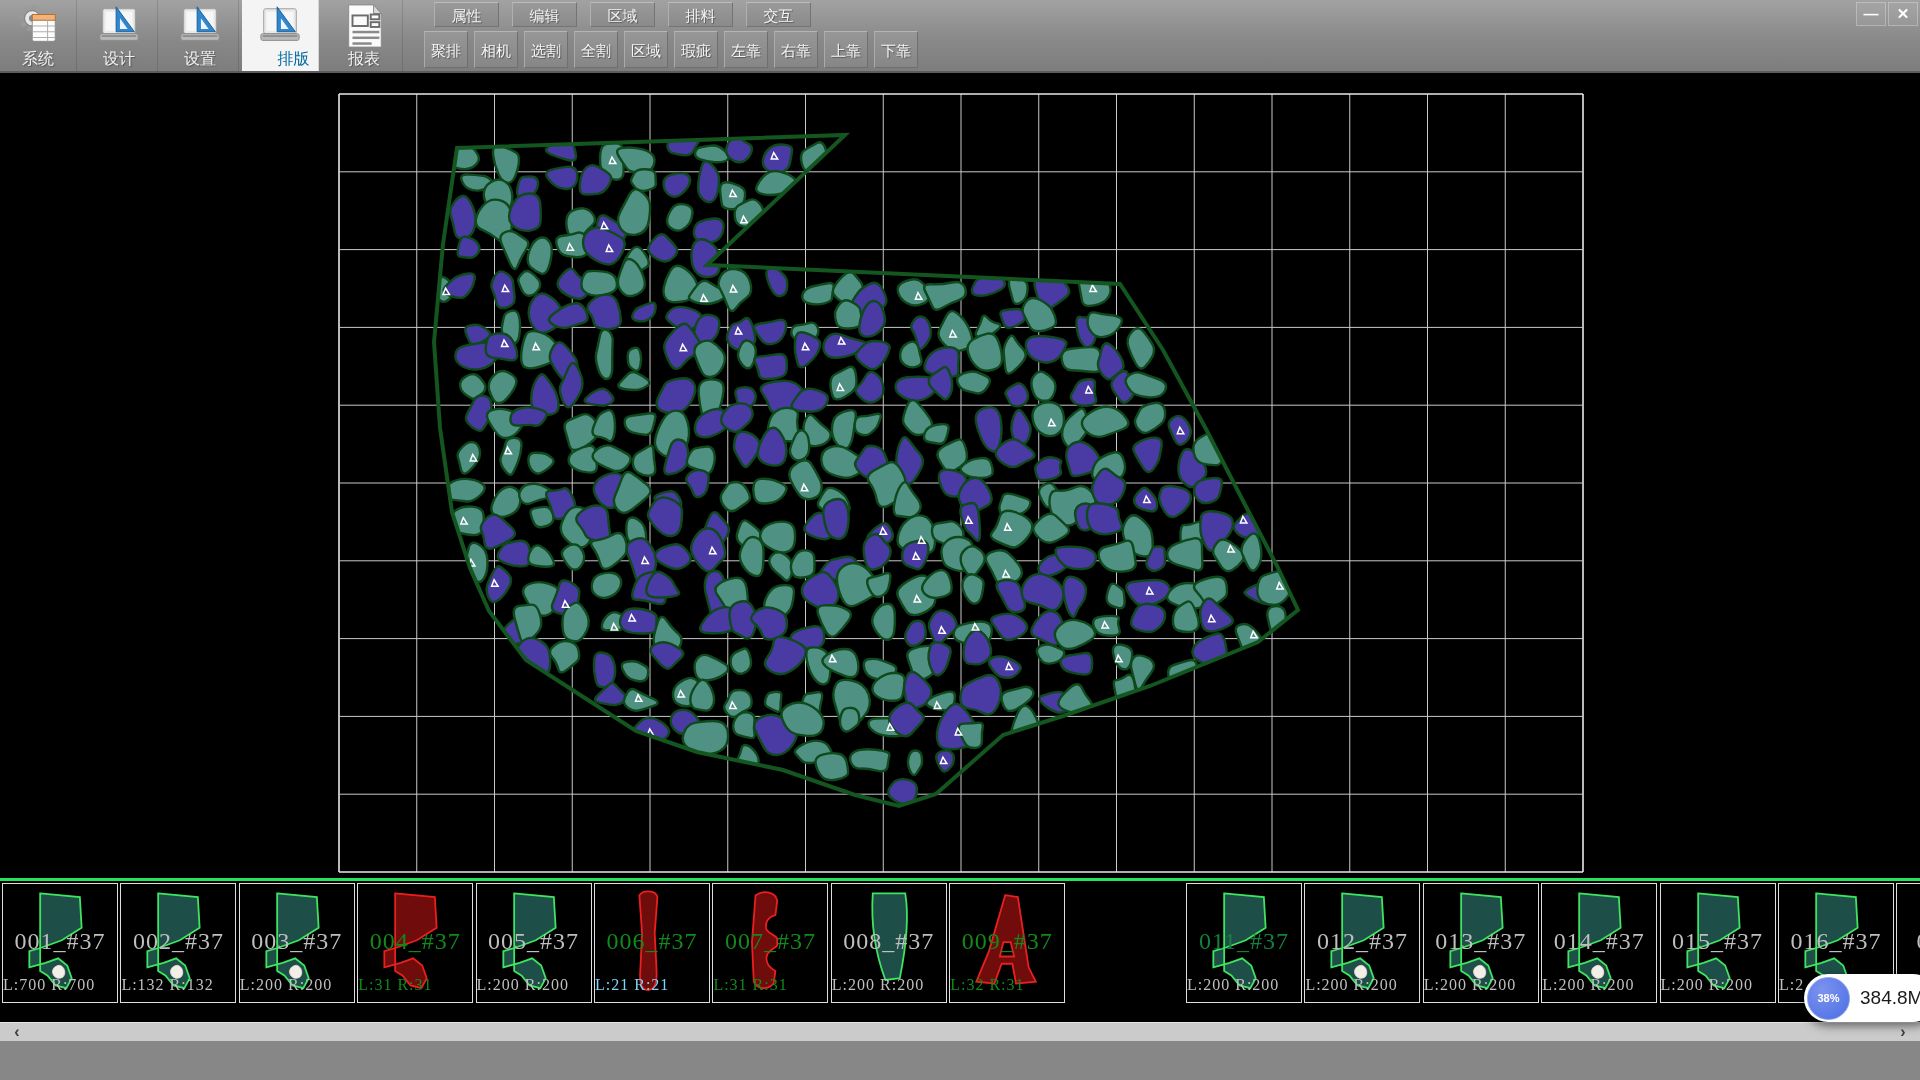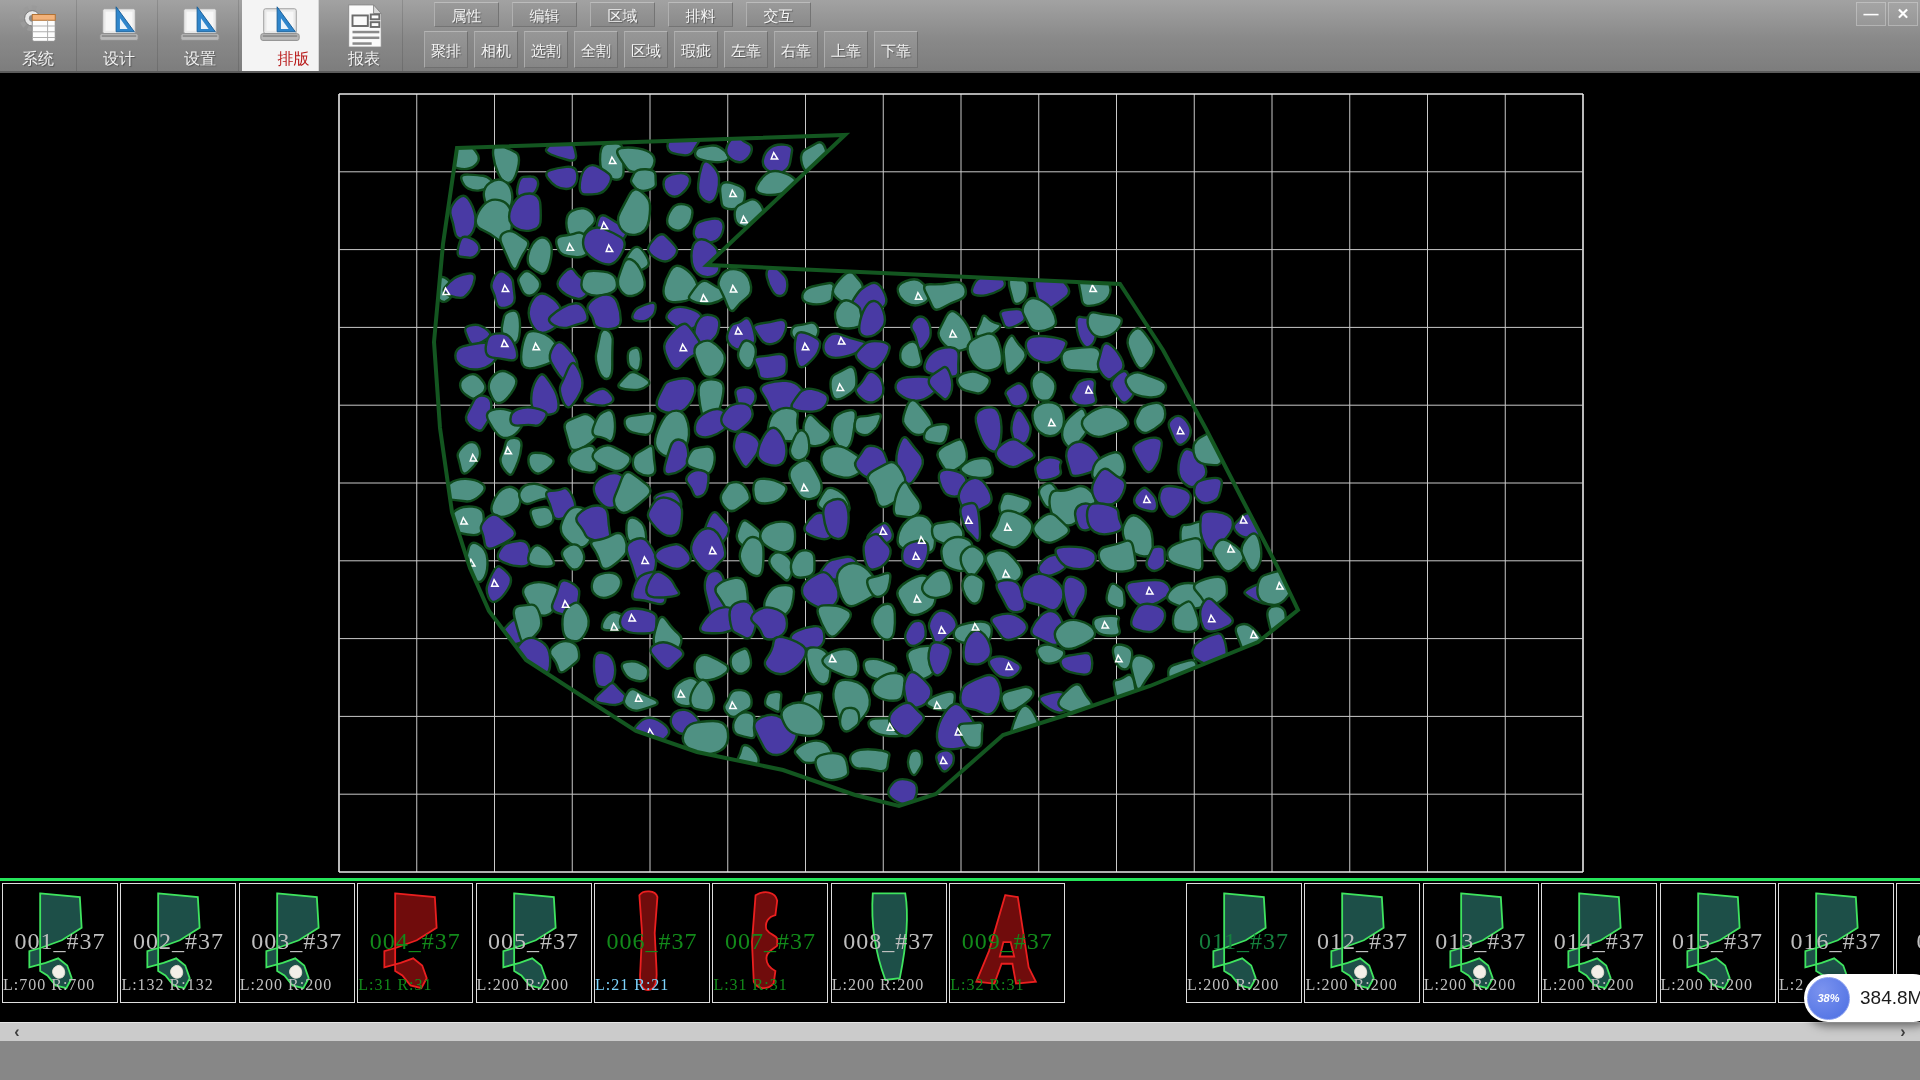--- a/index.html
+++ b/index.html
@@ -7,21 +7,21 @@
   #stage{position:relative;width:1920px;height:1080px;background:#000;overflow:hidden;}
 
   
   #ribbon{position:absolute;left:0;top:0;width:1920px;height:73px;
     background:linear-gradient(#a2a2a2,#898989 55%,#7d7d7d);border-bottom:2px solid #5c5c5c;box-sizing:border-box;}
   .bigbtn{position:absolute;top:0;width:76px;height:71px;text-align:center;cursor:default;
     border-right:1px solid rgba(0,0,0,.12);}
   .bigbtn.sel{background:#f4f4f4;}
   .bigbtn .bicon{display:block;margin:3px auto 0;width:46px;height:46px;}
   .bigbtn .blabel{display:block;font-size:16px;color:#f2f2f2;text-shadow:1px 1px 1px rgba(0,0,0,.35);line-height:20px;}
-  .bigbtn.sel .blabel{color:#b91c1c;text-shadow:none;padding-left:27px;}
+  .bigbtn.sel .blabel{color:#0369a1;text-shadow:none;padding-left:27px;}
   .menurow{position:absolute;left:434px;top:2px;display:flex;gap:13px;}
   .menubtn{width:65px;height:25px;line-height:25px;text-align:center;font-size:15px;color:#f4f4f4;
     background:linear-gradient(#9a9a9a,#8a8a8a);border:1px solid #747474;border-top-color:#bcbcbc;border-left-color:#b0b0b0;
     text-shadow:1px 1px 1px rgba(0,0,0,.4);box-sizing:border-box;}
   .toolrow{position:absolute;left:424px;top:31px;display:flex;gap:6px;}
   .toolbtn{width:44px;height:37px;line-height:37px;text-align:center;font-size:15px;color:#f4f4f4;
     background:linear-gradient(#979797,#868686);border:1px solid #6f6f6f;border-top-color:#b5b5b5;border-left-color:#ababab;
     text-shadow:1px 1px 1px rgba(0,0,0,.4);box-sizing:border-box;}
   .winctl{position:absolute;top:2px;width:30px;height:24px;line-height:22px;text-align:center;
     color:#fff;font-weight:900;font-size:15px;background:rgba(255,255,255,.05);
@@ -39,21 +39,21 @@
     font-family:"Liberation Serif",serif;font-size:24px;letter-spacing:1px;}
   .cell .csize{position:absolute;left:0;top:92px;width:100%;text-align:left;
     font-family:"Liberation Serif",serif;font-size:16px;letter-spacing:1px;}
   .cell.partial .cid,.cell.partial .csize{text-align:left;padding-left:19px;box-sizing:border-box;}
 
   
   #memBadge{position:absolute;left:1804px;top:974px;height:48px;min-width:110px;background:#fff;
     border-radius:24px;display:flex;align-items:center;padding:0 14px 0 3px;
     box-shadow:0 4px 10px rgba(0,0,0,.5);z-index:30;}
   #memBadge .pct{width:41px;height:41px;border-radius:50%;background:radial-gradient(circle at 35% 30%,#7b93ef,#4b6ee2);
-    border:1px solid #8ba0f0;color:#fff;font-size:11px;font-weight:bold;display:flex;align-items:center;justify-content:center;font-style:italic;}
+    border:1px solid #8ba0f0;color:#fff;font-size:11px;font-weight:bold;display:flex;align-items:center;justify-content:center;}
   #memBadge .mem{margin-left:10px;color:#1b1b1b;font-size:19px;}
 
   
   #hscroll{position:absolute;left:0;top:1022px;width:1920px;height:19px;background:#cbcbcb;border-top:1px solid #e6e6e6;box-sizing:border-box;}
   #hscroll .arr{position:absolute;top:0;width:26px;height:18px;line-height:17px;text-align:center;
     color:#3f3f3f;font-weight:bold;font-size:16px;}
   #statusbar{position:absolute;left:0;top:1041px;width:1920px;height:39px;background:#878787;}
 </style>
 </head>
 <body>

